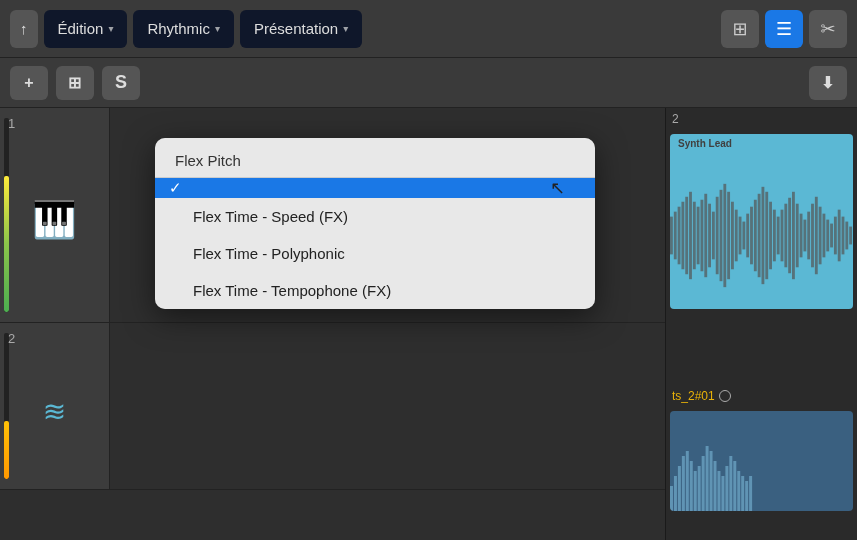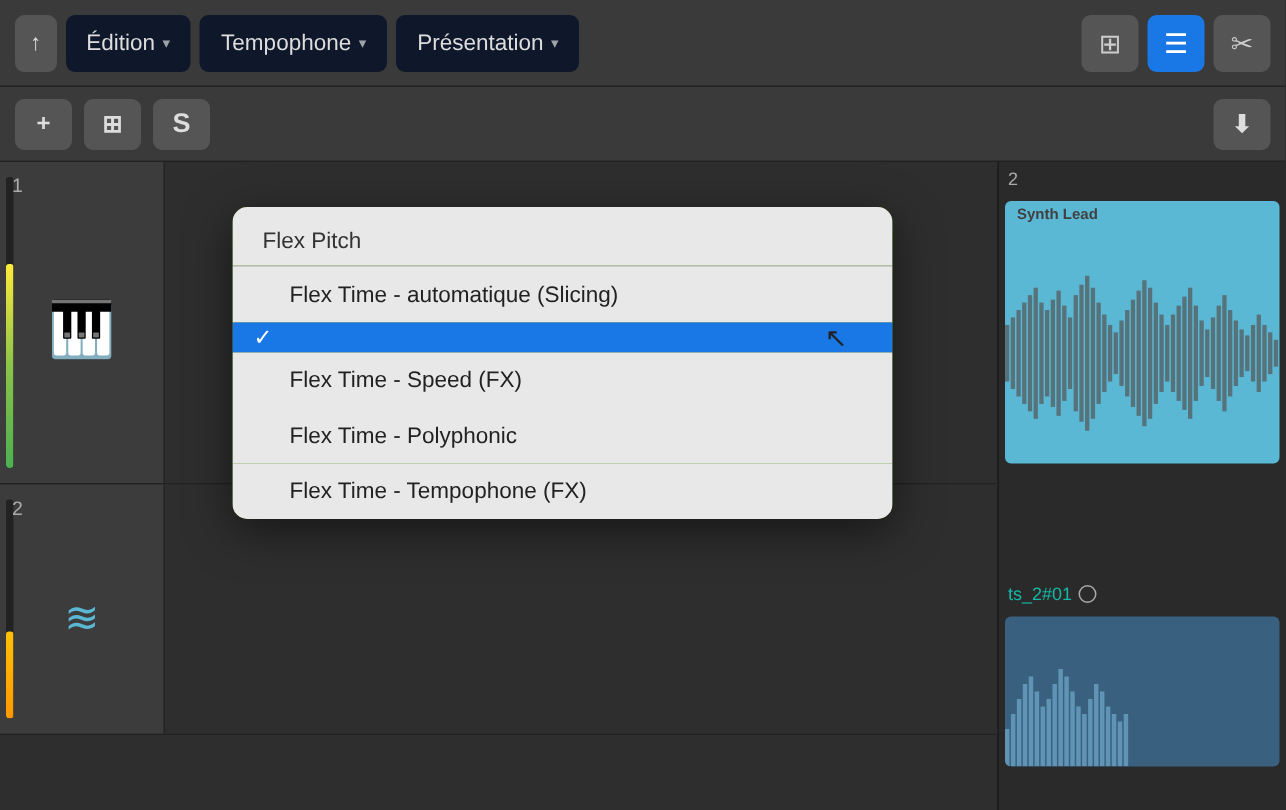--- a/index.html
+++ b/index.html
@@ -176,21 +176,21 @@
       background: #2e2e2e;
       position: relative;
     }
 
     
     .dropdown-overlay {
       position: absolute;
       top: 30px;
       left: 155px;
       width: 440px;
-      background: #4d7c0f;
+      background: #737373;
       border-radius: 10px;
       box-shadow: 0 8px 30px rgba(0,0,0,0.5);
       z-index: 100;
       overflow: hidden;
     }
     .dropdown-section-label {
       padding: 14px 20px 8px 20px;
       font-size: 15px;
       color: #333;
       font-weight: 500;
@@ -262,21 +262,21 @@
     }
     .right-bottom-track {
       position: absolute;
       bottom: 0;
       left: 0;
       right: 0;
       height: 155px;
       background: #2a2a2a;
     }
     .track2-label {
-      color: #14b8a6;
+      color: #eab308;
       font-size: 12px;
       padding: 4px 6px;
       display: flex;
       align-items: center;
       gap: 4px;
     }
     .circle-icon {
       width: 12px;
       height: 12px;
       border-radius: 50%;
@@ -307,21 +307,21 @@
 
 <div class="top-toolbar">
   <button class="toolbar-btn icon-only">
     <span>↑</span>
   </button>
   <button class="toolbar-btn">
     <span>Édition</span>
     <span class="toolbar-chevron">▾</span>
   </button>
   <button class="toolbar-btn">
-    <span>Tempophone</span>
+    <span>Rhythmic</span>
     <span class="toolbar-chevron">▾</span>
   </button>
   <button class="toolbar-btn">
     <span>Présentation</span>
     <span class="toolbar-chevron">▾</span>
   </button>
   <div class="toolbar-spacer"></div>
   <div class="toolbar-right">
     <button class="icon-btn">
       <span>⊞</span>
@@ -374,23 +374,20 @@
         <span class="track-number">2</span>
         <span class="track-icon" style="font-size:28px; color:#5bb8d4;">≋</span>
       </div>
       <div class="track-content"></div>
     </div>
 
     <div class="dropdown-overlay">
       <div class="dropdown-section-label">Flex Pitch</div>
       <div class="dropdown-divider"></div>
 
-      <div class="dropdown-item">
-        <span>Flex Time - automatique (Slicing)</span>
-      </div>
 
       <div class="dropdown-item selected">
         <span class="check-mark">✓</span>
         <span class="dropdown-cursor">↖</span>
       </div>
 
 
 
       <div class="dropdown-item">
         <span>Flex Time - Speed (FX)</span>

